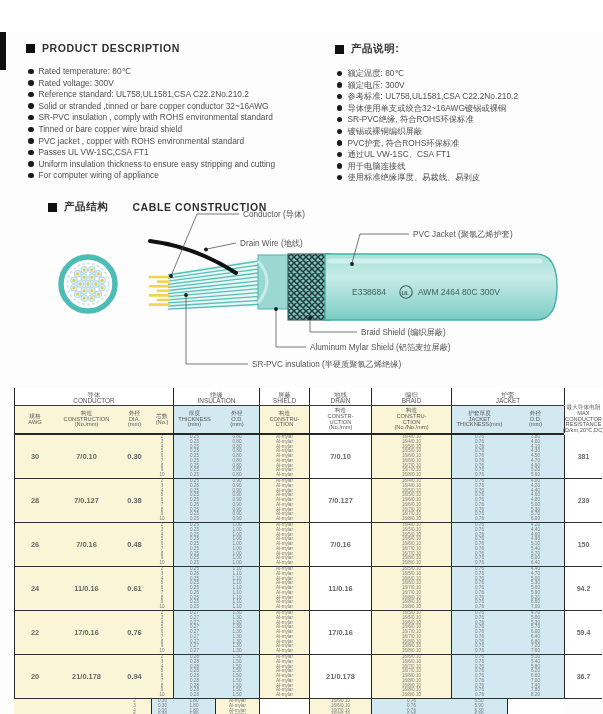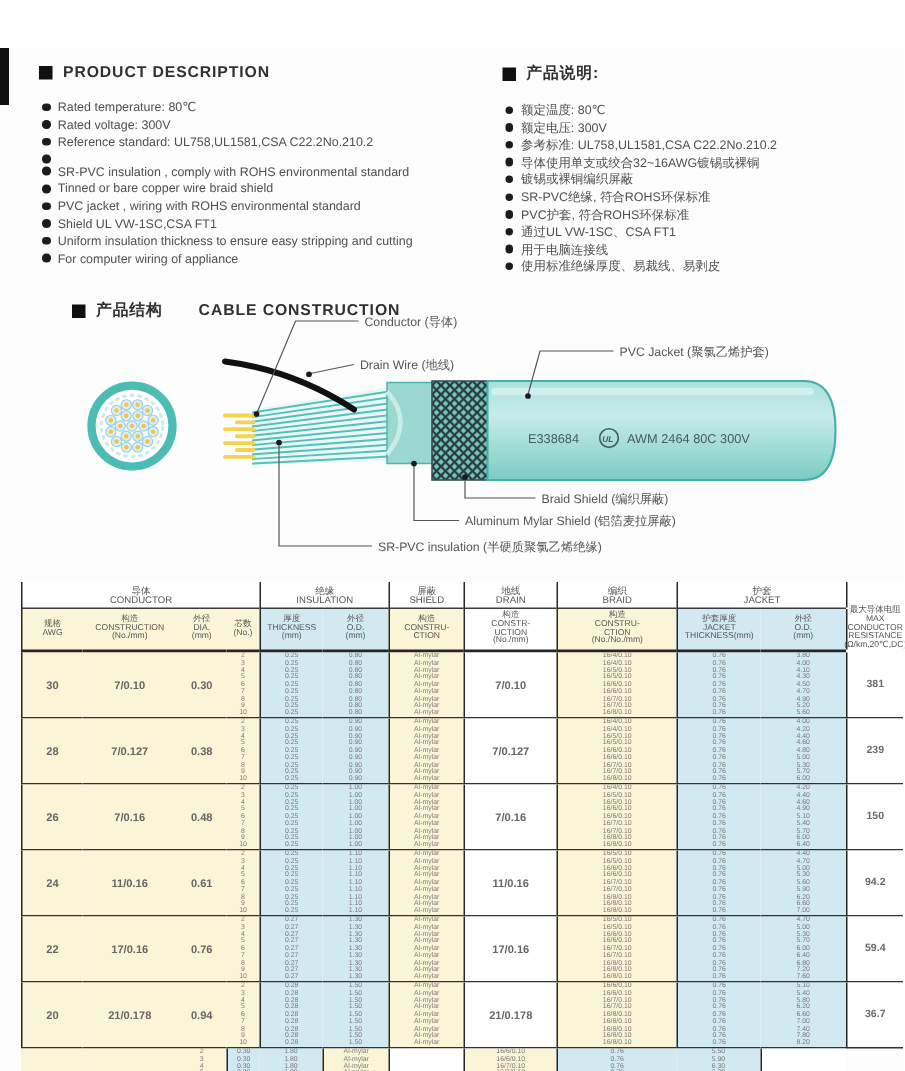--- a/index.html
+++ b/index.html
@@ -65,36 +65,37 @@
           <li>
             <span class="dot"></span>
             <span>Rated voltage: 300V</span>
           </li>
           <li>
             <span class="dot"></span>
             <span>Reference standard: UL758,UL1581,CSA C22.2No.210.2</span>
           </li>
           <li>
             <span class="dot"></span>
+            <span>Solid or stranded ,tinned or bare copper conductor 32~16AWG</span>
           </li>
           <li>
             <span class="dot"></span>
             <span>SR-PVC insulation , comply with ROHS environmental standard</span>
           </li>
           <li>
             <span class="dot"></span>
             <span>Tinned or bare copper wire braid shield</span>
           </li>
           <li>
             <span class="dot"></span>
-            <span>PVC jacket , wiring with ROHS environmental standard</span>
-          </li>
-          <li>
-            <span class="dot"></span>
-            <span>Shield UL VW-1SC,CSA FT1</span>
+            <span>PVC jacket , copper with ROHS environmental standard</span>
+          </li>
+          <li>
+            <span class="dot"></span>
+            <span>Passes UL VW-1SC,CSA FT1</span>
           </li>
           <li>
             <span class="dot"></span>
             <span>Uniform insulation thickness to ensure easy stripping and cutting</span>
           </li>
           <li>
             <span class="dot"></span>
             <span>For computer wiring of appliance</span>
           </li>
         </ul>
@@ -116,25 +117,25 @@
           <li>
             <span class="dot"></span>
             <span>参考标准: UL758,UL1581,CSA C22.2No.210.2</span>
           </li>
           <li>
             <span class="dot"></span>
             <span>导体使用单支或绞合32~16AWG镀锡或裸铜</span>
           </li>
           <li>
             <span class="dot"></span>
+            <span>SR-PVC绝缘, 符合ROHS环保标准</span>
+          </li>
+          <li>
+            <span class="dot"></span>
             <span>镀锡或裸铜编织屏蔽</span>
-          </li>
-          <li>
-            <span class="dot"></span>
-            <span>SR-PVC绝缘, 符合ROHS环保标准</span>
           </li>
           <li>
             <span class="dot"></span>
             <span>PVC护套, 符合ROHS环保标准</span>
           </li>
           <li>
             <span class="dot"></span>
             <span>通过UL VW-1SC、CSA FT1</span>
           </li>
           <li>

